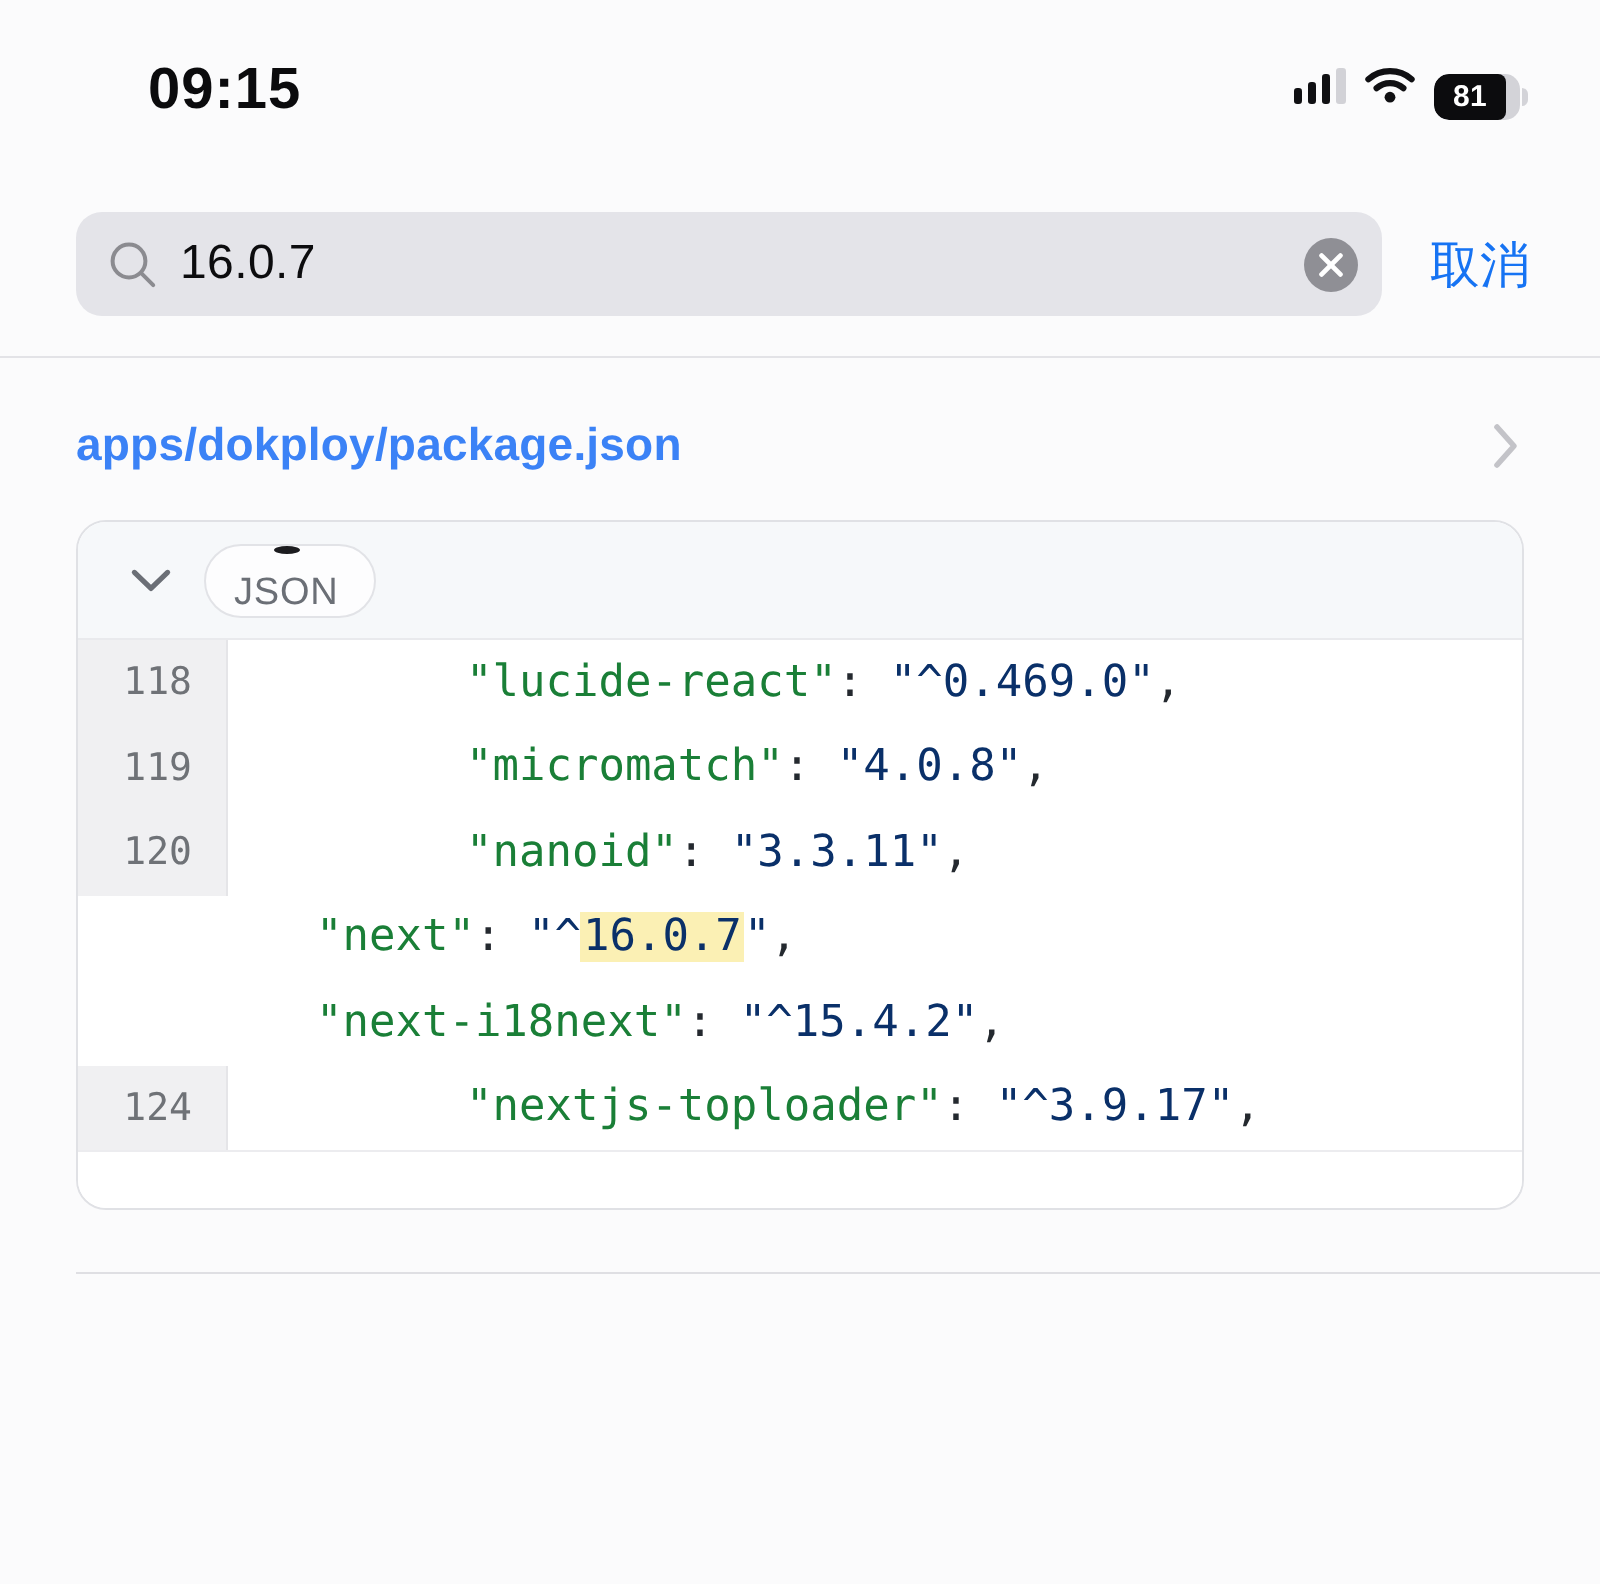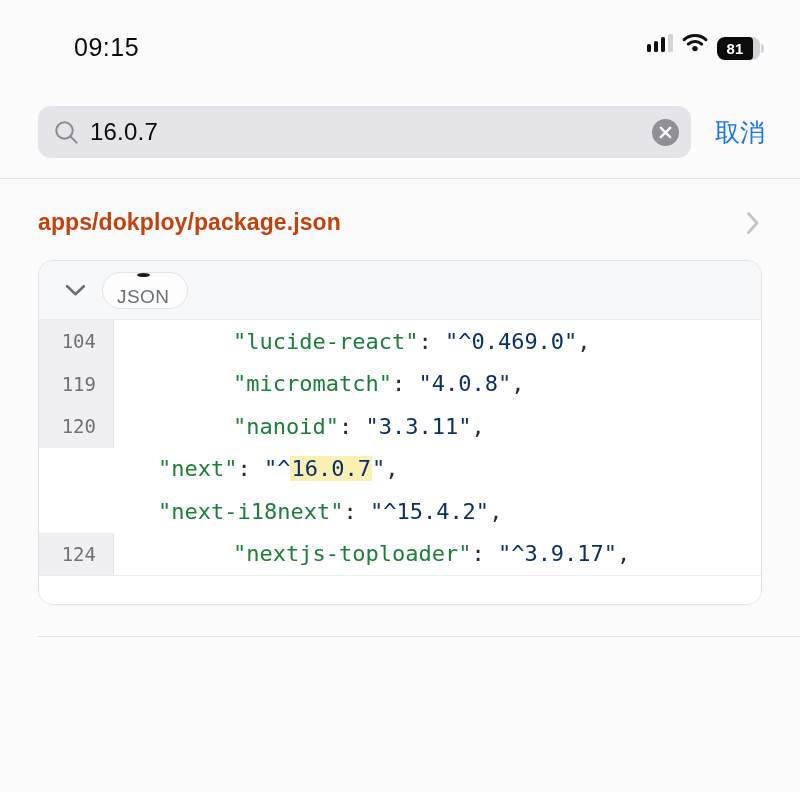--- a/index.html
+++ b/index.html
@@ -11,21 +11,21 @@
     overflow:hidden;
     position:relative;
   }
 
   
   .statusbar {
     height:72px;
     display:flex; justify-content:space-between; align-items:flex-end;
     padding:0 36px 10px 74px;
   }
-  .status-time { font-size:25px; font-weight:400; letter-spacing:0.5px; color:#0b0b0d; }
+  .status-time { font-size:29px; font-weight:700; letter-spacing:0.5px; color:#0b0b0d; }
   .status-icons { display:flex; align-items:center; gap:9px; padding-bottom:2px; }
   .cell-bars { display:flex; align-items:flex-end; gap:2.5px; height:18px; }
   .cell-bars span { width:4.6px; border-radius:1.6px; background:#101013; display:block; }
   .cell-bars span:nth-child(1){height:8px;}
   .cell-bars span:nth-child(2){height:11px;}
   .cell-bars span:nth-child(3){height:14.5px;}
   .cell-bars span:nth-child(4){height:18px; background:#d2d2d7;}
   .battery { width:43px; height:23px; border-radius:7.5px; background:#d3d3d8; position:relative; overflow:hidden; }
   .battery-fill {
     position:absolute; left:0; top:0; bottom:0; width:86%;
@@ -48,21 +48,21 @@
     width:27px; height:27px; border-radius:50%; background:#8f8f95;
     display:flex; align-items:center; justify-content:center; border:none; cursor:pointer;
   }
   .cancel-btn { font-size:25px; color:#1673f3; background:none; border:none; cursor:pointer; font-family:inherit; }
 
   .divider { height:1px; background:#e3e3e7; }
   .divider-inset { height:1px; background:#dfdfe3; margin-left:38px; }
 
   
   .path-row { display:flex; align-items:center; justify-content:space-between; padding:30px 40px 24px 38px; cursor:pointer; }
-  .path-text { font-size:23px; font-weight:700; color:#c2410c; letter-spacing:0.1px; }
+  .path-text { font-size:23px; font-weight:700; color:#3b82f6; letter-spacing:0.1px; }
 
   
   .panel {
     margin:0 38px; background:#fff;
     border:1px solid #e0e1e5; border-radius:15px; overflow:hidden;
   }
   .panel-header {
     height:59px; background:#f6f8fa; border-bottom:1px solid #e9eaed;
     display:flex; align-items:center; padding:0 18px 0 26px; gap:16px;
   }
@@ -162,21 +162,21 @@
         <polyline points="2.2,2.2 10.5,10.2 18.8,2.2" stroke="#6b6f76" stroke-width="2.6" fill="none" stroke-linecap="round" stroke-linejoin="round"></polyline>
       </svg>
     </span>
     <span class="lang-pill">
       <span class="lang-dot"></span>
       <span class="lang-label">JSON</span>
     </span>
   </div>
   <div class="code-rows" id="code-rows">
       <div class="code-row">
-        <div class="gutter-cell">104</div>
+        <div class="gutter-cell">118</div>
         <div class="code-cell"><span class="tok-p">        </span><span class="tok-k">"lucide-react"</span><span class="tok-p">: </span><span class="tok-v">"^0.469.0"</span><span class="tok-p">,</span></div>
       </div>
       <div class="code-row">
         <div class="gutter-cell">119</div>
         <div class="code-cell"><span class="tok-p">        </span><span class="tok-k">"micromatch"</span><span class="tok-p">: </span><span class="tok-v">"4.0.8"</span><span class="tok-p">,</span></div>
       </div>
       <div class="code-row">
         <div class="gutter-cell">120</div>
         <div class="code-cell"><span class="tok-p">        </span><span class="tok-k">"nanoid"</span><span class="tok-p">: </span><span class="tok-v">"3.3.11"</span><span class="tok-p">,</span></div>
       </div>

